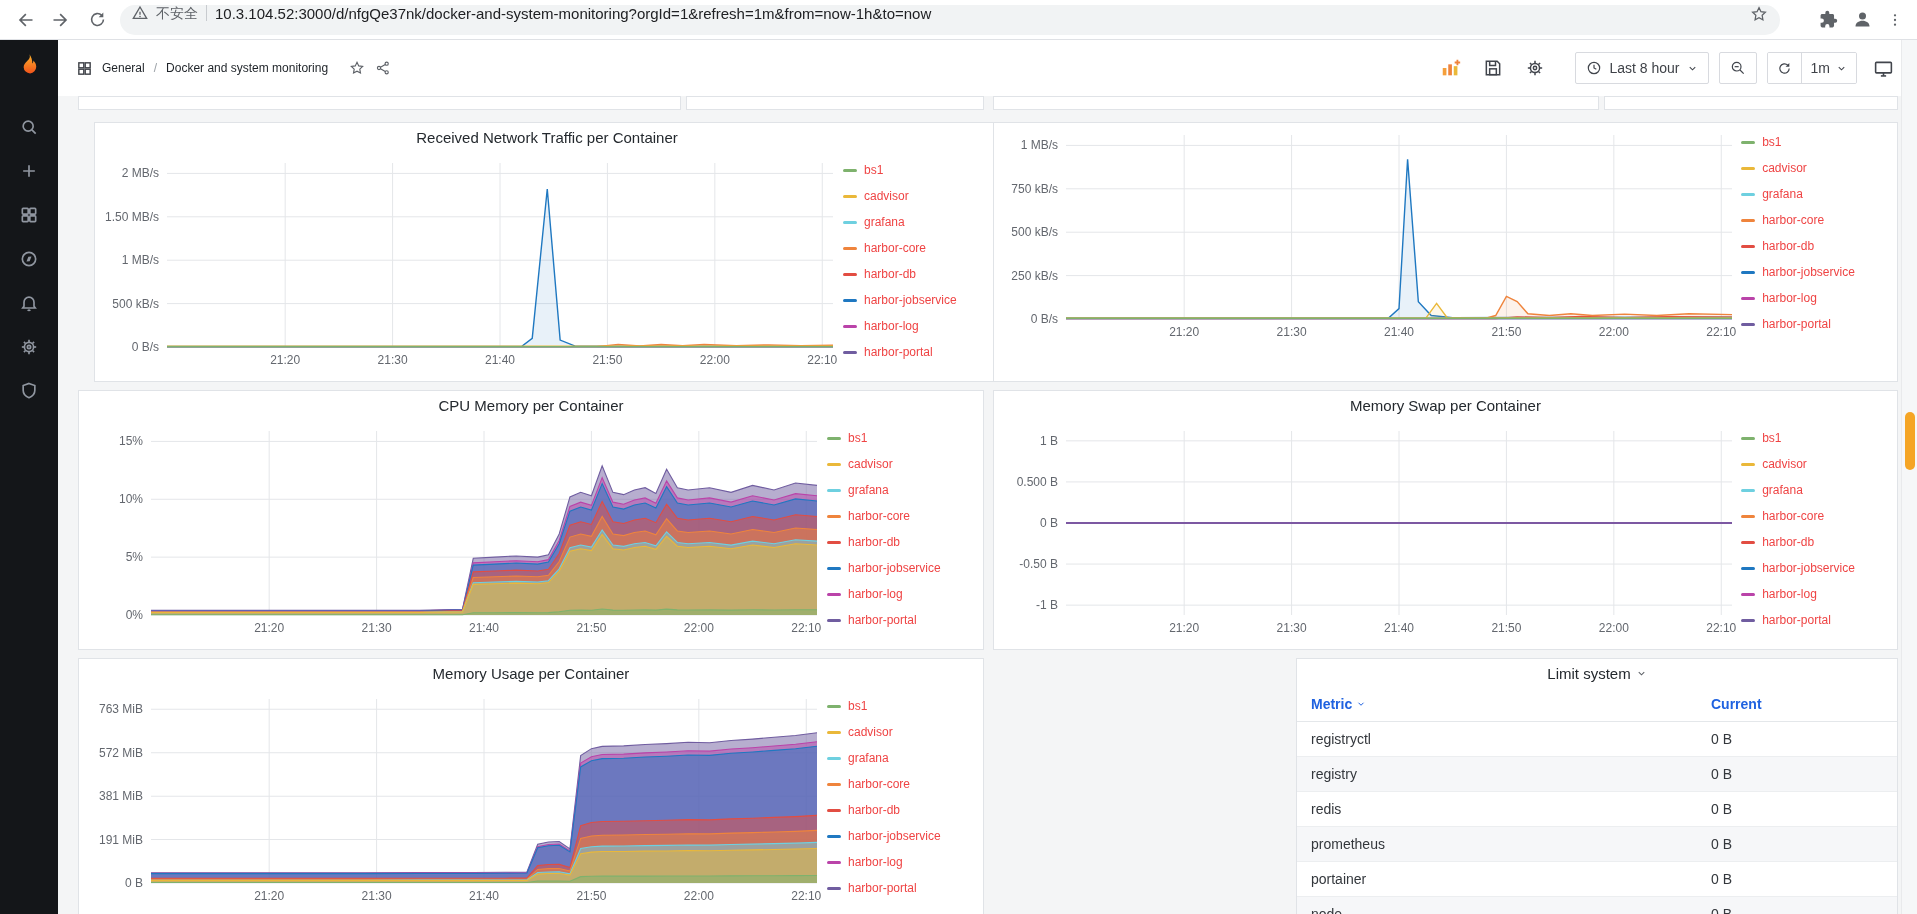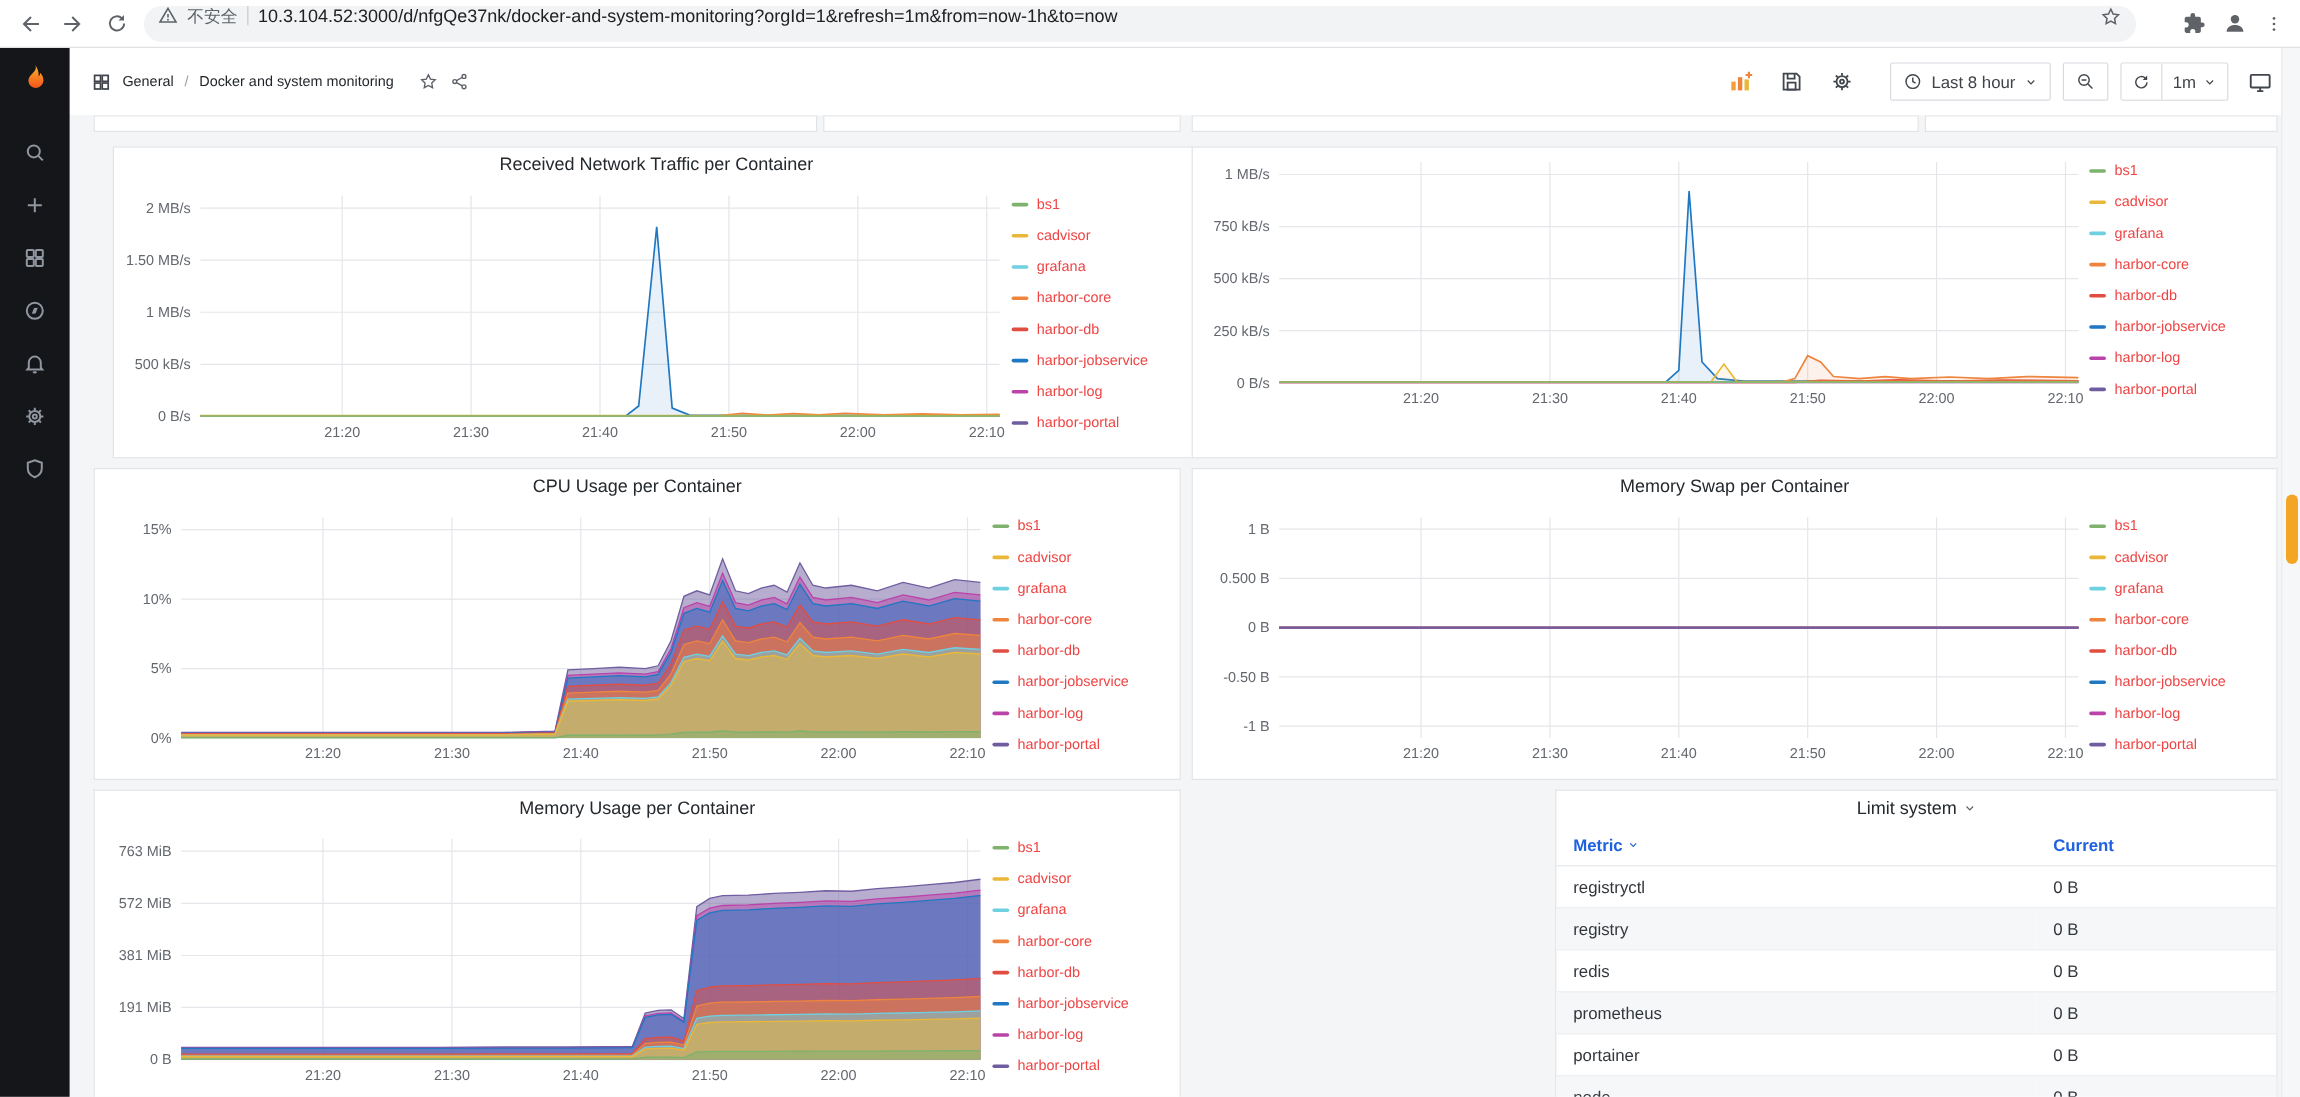--- a/index.html
+++ b/index.html
@@ -471,21 +471,21 @@
           <div class="legend-item">
             <span class="legend-swatch" style="background: rgb(112, 93, 160);"></span>
             <span class="legend-label">harbor-portal</span>
           </div>
         </div>
     </div>
   </div>
 
   <div class="panel" id="panel-cpu">
     <div class="panel-title">
-        <span>CPU Usage per Container</span>
+        <span>CPU Memory per Container</span>
       </div>
     <div class="panel-body">
       <svg class="chart" width="740" height="222">
           <line x1="64" x2="730" y1="196" y2="196" stroke="#e4e6e9" stroke-width="1"></line>
           <text x="56" y="200" text-anchor="end" fill="#63676e" font-size="12">0%</text>
           <line x1="64" x2="730" y1="138.13836477987422" y2="138.13836477987422" stroke="#e4e6e9" stroke-width="1"></line>
           <text x="56" y="142.13836477987422" text-anchor="end" fill="#63676e" font-size="12">5%</text>
           <line x1="64" x2="730" y1="80.27672955974843" y2="80.27672955974843" stroke="#e4e6e9" stroke-width="1"></line>
           <text x="56" y="84.27672955974843" text-anchor="end" fill="#63676e" font-size="12">10%</text>
           <line x1="64" x2="730" y1="22.41509433962264" y2="22.41509433962264" stroke="#e4e6e9" stroke-width="1"></line>

